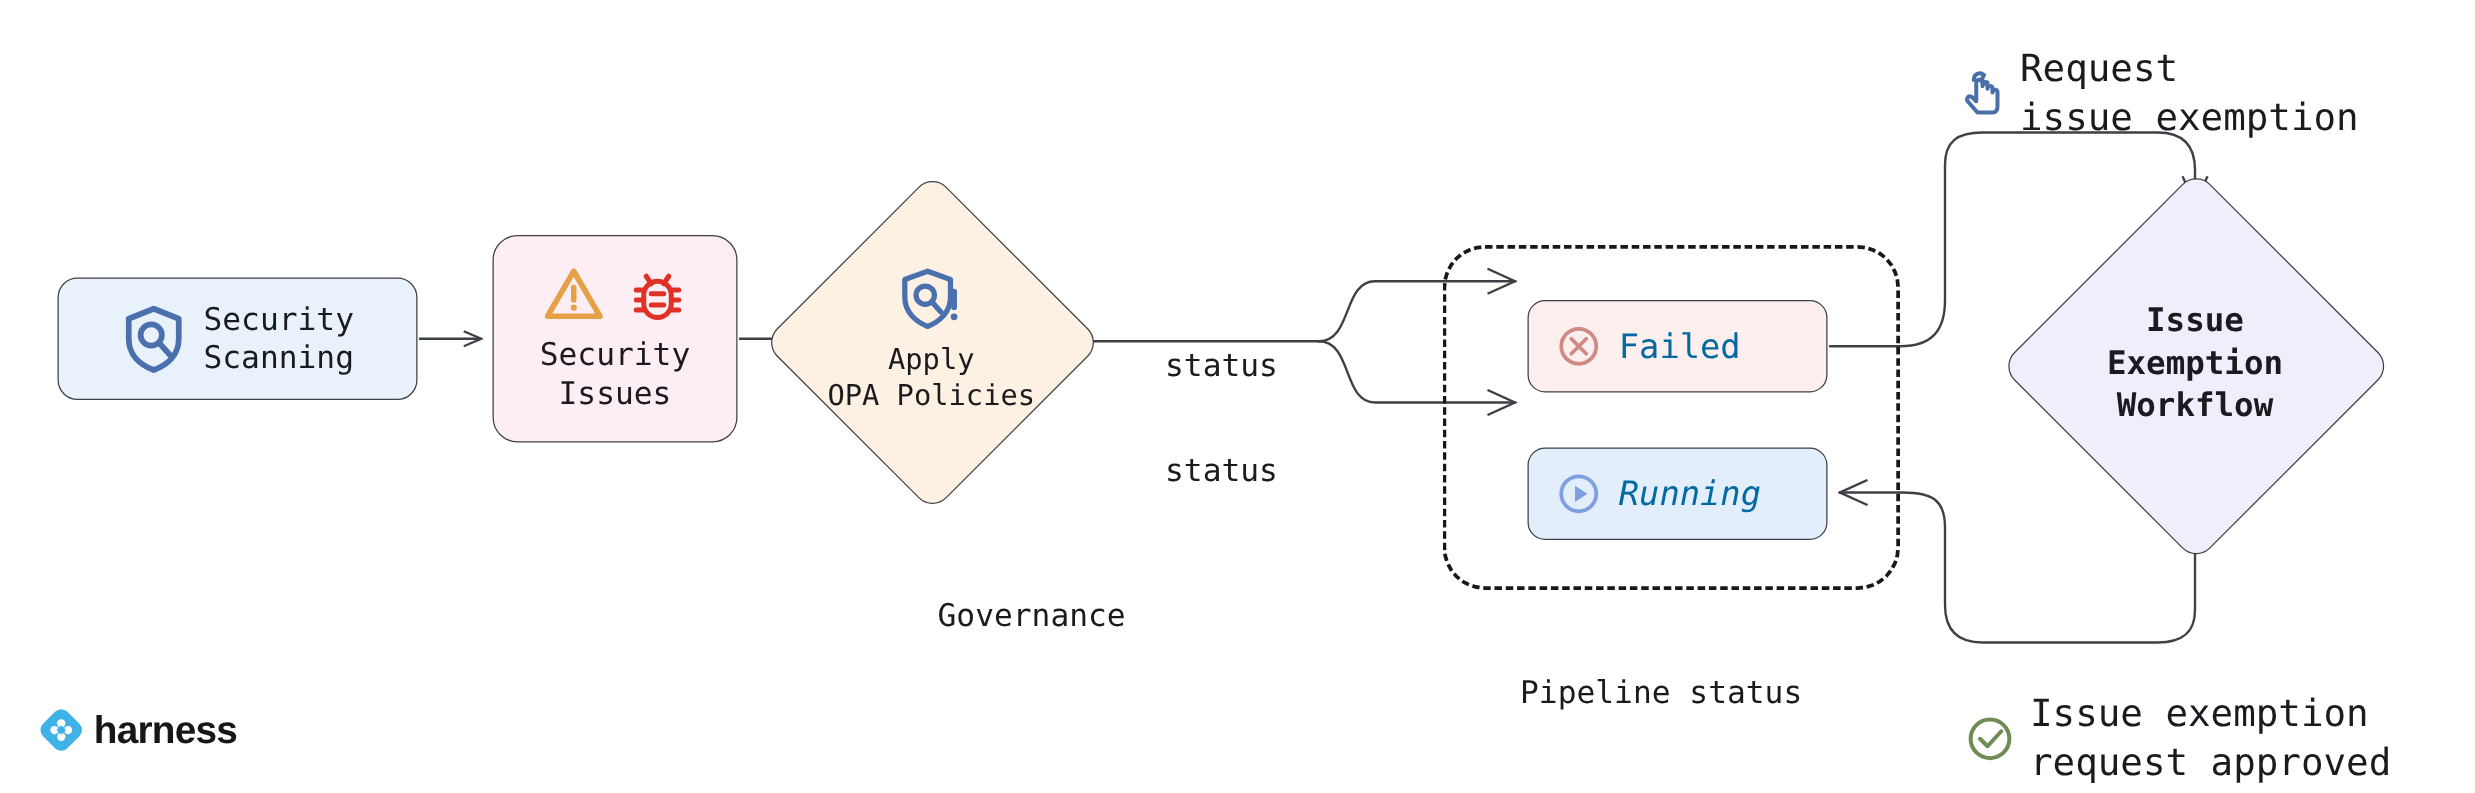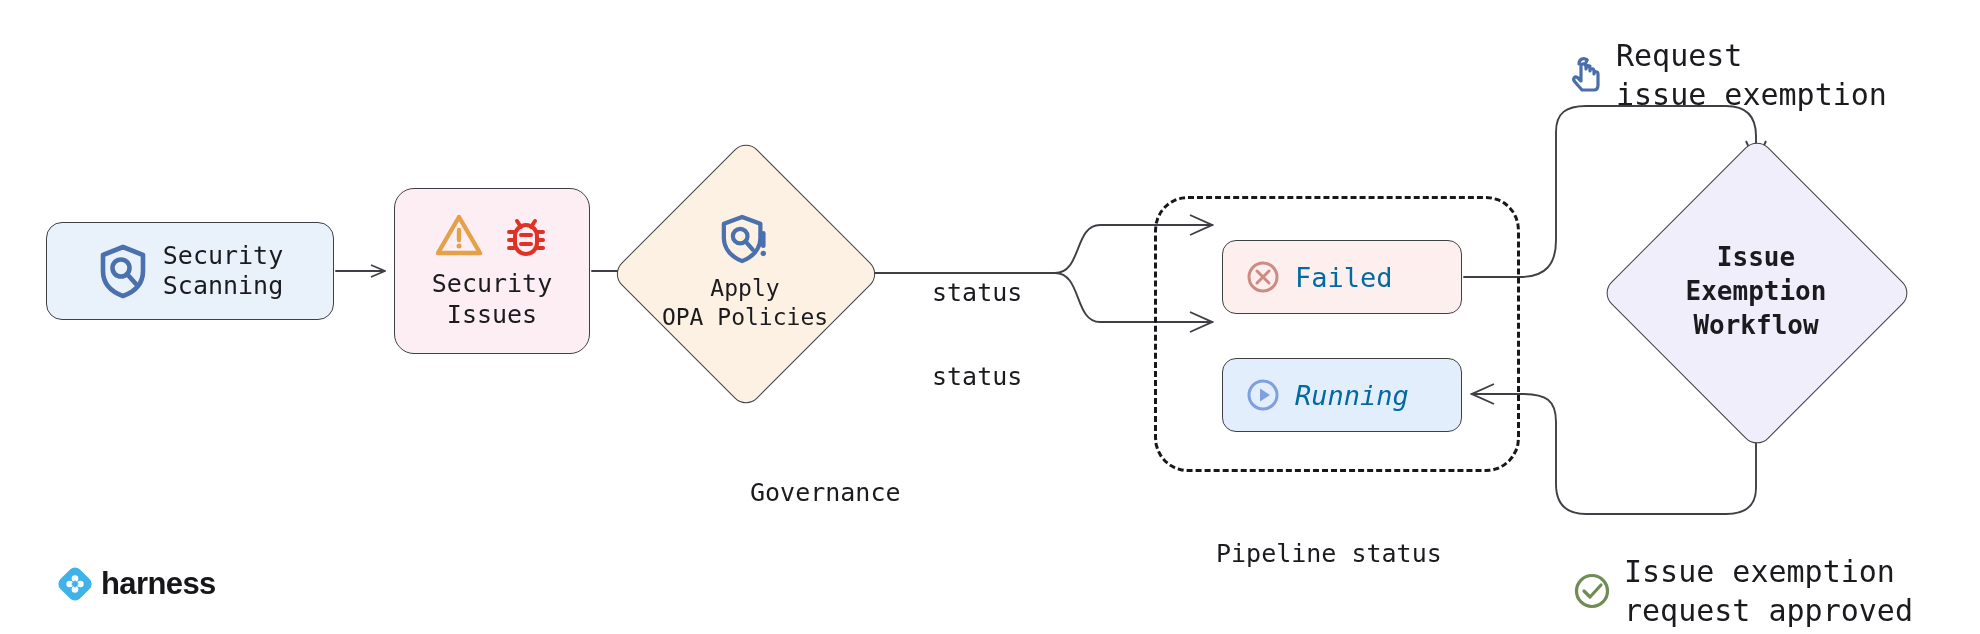--- a/index.html
+++ b/index.html
@@ -62,21 +62,21 @@
                 box-sizing:border-box;}
   .status-inner .txt{font-size:27px;color:#0369a1;}
 
   
   .anno{position:absolute;display:flex;align-items:center;gap:12px;}
   .anno .txt{font-size:30px;line-height:1.3;color:#1b1b1f;white-space:pre-line;}
   .an-request{left:1570px;top:36px;}
   .an-approved{left:1572px;top:552px;}
 
   
-  .logo{position:absolute;left:58px;top:566px;display:flex;align-items:center;gap:9px;}
+  .logo{position:absolute;left:32px;top:566px;display:flex;align-items:center;gap:9px;}
   .logo .word{font-family:"Liberation Sans","DejaVu Sans",sans-serif;
               font-size:31px;font-weight:700;color:#17171a;letter-spacing:-.6px;}
   svg{display:block;}
 </style>
 </head>
 <body>
 
 <div id="stage">
 
   <svg id="wires" viewBox="0 0 1980 634">

